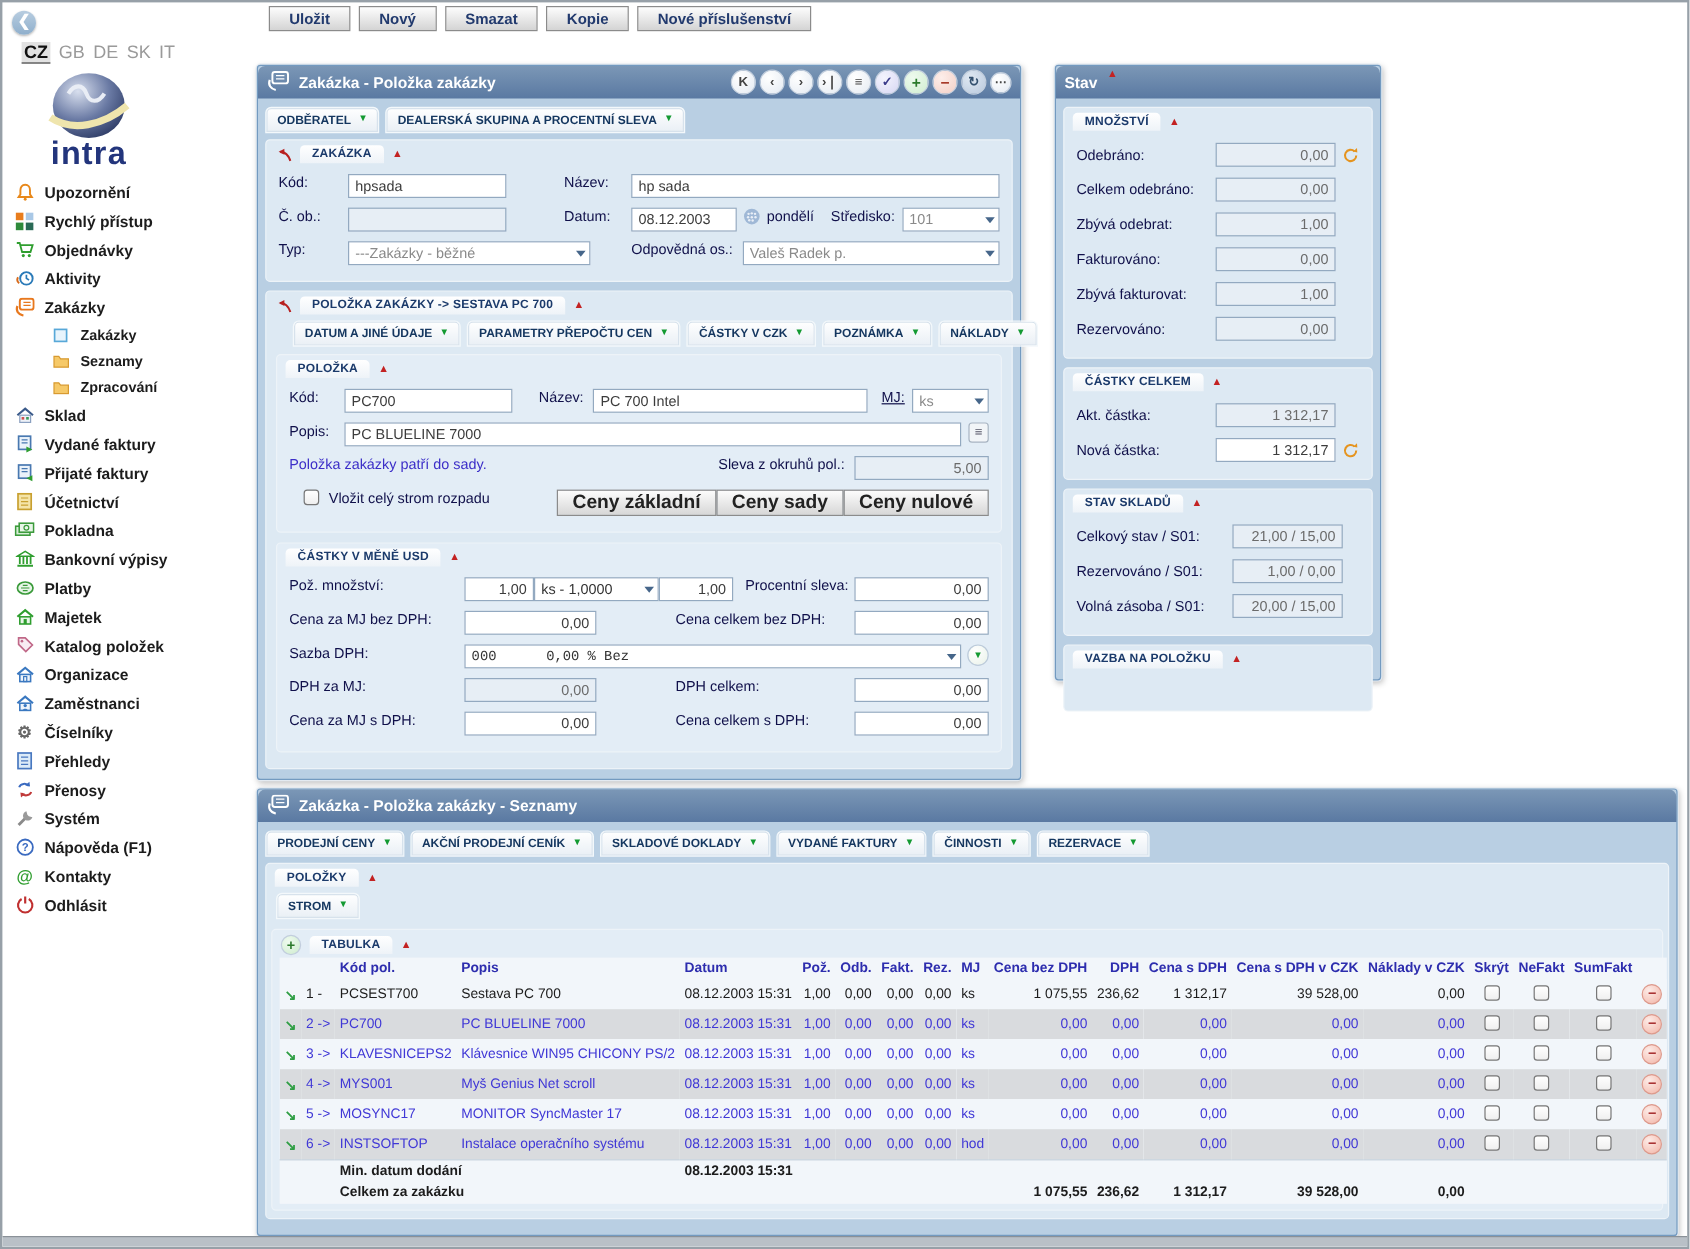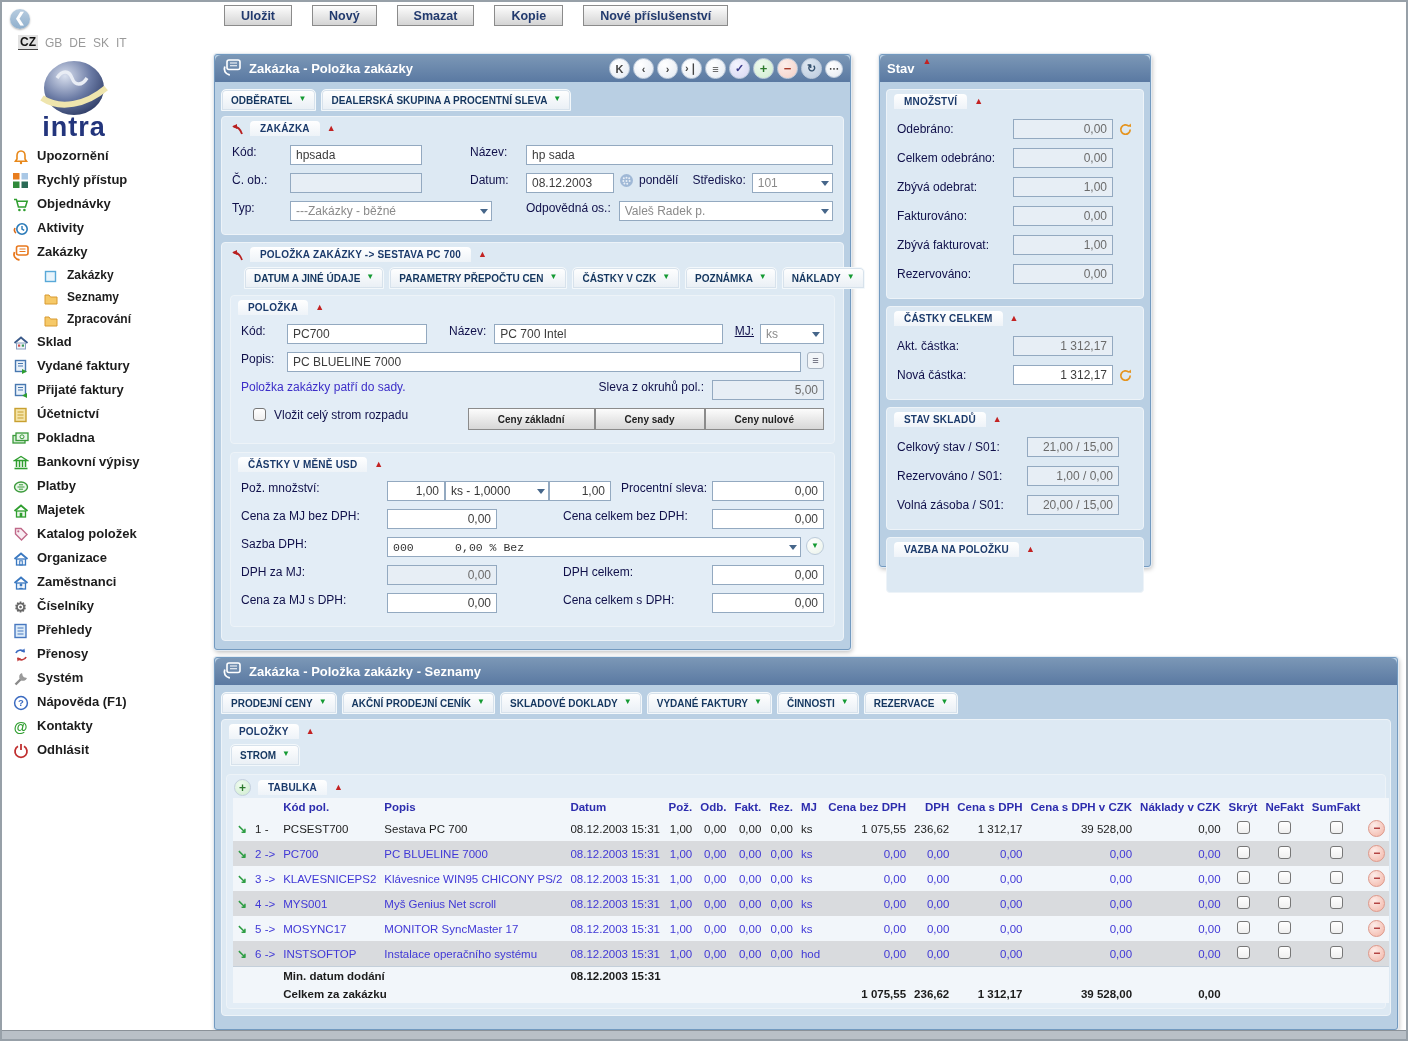--- a/index.html
+++ b/index.html
@@ -2,32 +2,32 @@
 <html><head>
 <meta charset="utf-8">
 <style>
 *{box-sizing:border-box}
 html,body{margin:0;padding:0}
 body{width:1408px;height:1041px;position:relative;font-family:"Liberation Sans",sans-serif;background:#e8e8e8}
 #app{position:absolute;inset:0;background:#fff;border:2px solid #97a0a8;overflow:hidden}
 .bottombar{position:absolute;left:0;right:0;bottom:0;height:9px;background:#b9c0c7;border-top:1px solid #8a9198}
 
 .backbtn{position:absolute;left:8px;top:7px;width:20px;height:20px;border-radius:50%;background:linear-gradient(#b8cde0,#8fafcc);color:#fff;font-weight:bold;text-align:center;line-height:18px;font-size:13px;box-shadow:0 1px 2px rgba(0,0,0,.3);cursor:pointer}
-.langbar{position:absolute;left:16px;top:33px;display:flex;gap:7px;font-size:12px;color:#9a9a9a;align-items:flex-end}
+.langbar{position:absolute;left:16px;top:33px;display:flex;gap:7px;font-size:15px;color:#9a9a9a;align-items:flex-start}
 .langbar span{cursor:pointer}
 .langbar .sel{color:#111;font-weight:bold;background:#e2e2e2;padding:0 2px;border-bottom:1px solid #444}
 .logo{position:absolute;left:12px;top:56px;width:120px;text-align:center;cursor:pointer}
 .logo .lt{display:block;margin-top:-16px;font-size:27px;font-weight:bold;color:#23357c;letter-spacing:1px;text-shadow:1px 1px 0 #fff,-1px -1px 0 #fff,1px -1px 0 #fff,-1px 1px 0 #fff}
 
 .sidebar{position:absolute;left:10px;top:146px;width:198px}
-.sitem{display:flex;gap:8px;height:24px;font-size:13px;font-weight:bold;color:#1c1c1c;cursor:pointer}
+.sitem{display:flex;align-items:center;gap:8px;height:24px;font-size:13px;font-weight:bold;color:#1c1c1c;cursor:pointer}
 .sitem.sub{padding-left:30px;font-size:12px;height:22px}
 .sicon{width:17px;height:17px;display:inline-flex;align-items:center;justify-content:center;flex:none;font-size:14px;line-height:1}
 
-.toolbar{position:absolute;left:222px;top:3px;display:flex;gap:20px}
+.toolbar{position:absolute;left:222px;top:3px;display:flex;gap:7px}
 .tbtn{height:21px;padding:0 16px;background:linear-gradient(#fdfdfd,#d4d4d4);border:1px solid #8b8b8b;font-size:12.5px;font-weight:bold;color:#223a6e;font-family:inherit;cursor:pointer}
 
 .panel{position:absolute;background:#b9cfe3;border:1px solid #739ac0;border-radius:3px;box-shadow:0 0 0 1px #e3eaf1,1px 2px 5px rgba(0,0,0,.28)}
 .phead{height:27px;display:flex;align-items:center;gap:8px;padding:0 7px;background:linear-gradient(#7b97b6,#5a79a2);border-radius:6px 6px 0 0;color:#fff;font-size:13px;font-weight:bold}
 .navbtns{margin-left:auto;display:flex;gap:3px;align-items:center}
 .cbtn{width:21px;height:21px;border-radius:50%;border:1px solid #c2cedd;background:radial-gradient(circle at 35% 30%,#ffffff,#e4eaf2);font-size:11px;font-weight:bold;color:#444;display:flex;align-items:center;justify-content:center;padding:0;cursor:pointer;font-family:inherit}
 .cbtn.ok{background:radial-gradient(circle at 35% 30%,#f4f4fe,#d6d6f2);color:#3a3a8a}
 .cbtn.plus{background:radial-gradient(circle at 35% 30%,#eefaee,#cfeccf);color:#2c7a2c;font-size:13px}
 .cbtn.minus{background:radial-gradient(circle at 35% 30%,#fdeeea,#f3cfc6);color:#a83a2a;font-size:13px}
 .cbtn.refresh{background:radial-gradient(circle at 35% 30%,#dfe8f2,#b9c9dd);color:#33506e}
@@ -49,21 +49,21 @@
 .u{text-decoration:underline}
 .inp{height:20px;border:1px solid #93a9c0;background:#fff;font-size:12px;color:#3c3c3c;padding:1px 5px;font-family:inherit}
 .inp.ro{background:#e7eef5;color:#6b6b6b}
 .num{text-align:right}
 .dsel{height:20px;border:1px solid #93a9c0;background:#fff;display:flex;align-items:center;font-size:12px;color:#8a8a8a;padding:0 3px 0 5px;gap:4px;cursor:pointer}
 .dsel .val{flex:1;white-space:pre;overflow:hidden}
 .dsel.dark .val{color:#333}
 .dsel.mono .val{font-family:"Liberation Mono",monospace;font-size:11.5px}
 .chev{width:0;height:0;border-left:4px solid transparent;border-right:4px solid transparent;border-top:5px solid #46668a;flex:none}
 .cbx{width:13px;height:13px;border:1px solid #777;border-radius:3px;background:linear-gradient(#fff,#efefef);display:inline-block;cursor:pointer;flex:none}
-.btn{height:22px;padding:0 29px;background:linear-gradient(#fcfcfc,#d7d7d7);border:1px solid #8b8b8b;font-size:10px;font-weight:bold;color:#222;font-family:inherit;cursor:pointer}
+.btn{height:22px;padding:0 12px;background:linear-gradient(#fcfcfc,#d7d7d7);border:1px solid #8b8b8b;font-size:16px;font-weight:bold;color:#222;font-family:inherit;cursor:pointer}
 .link{color:#3c2ec8;font-size:12px;cursor:pointer}
 .lineico{width:17px;height:17px;border:1px solid #a8b4c2;border-radius:3px;background:#f2f5f8;font-size:11px;color:#556;text-align:center;line-height:15px;cursor:pointer}
 .gcirc{width:18px;height:18px;border-radius:50%;border:1px solid #bccbda;background:radial-gradient(circle at 35% 30%,#fff,#e9f2e9);display:inline-flex;align-items:center;justify-content:center;cursor:pointer}
 .refico{display:inline-flex;cursor:pointer}
 
 .srow{display:flex;align-items:center;margin:9px 10px;gap:5px}
 .srow .flabel{flex:1}
 
 .tbl{border-collapse:collapse;margin:1px 6px 0;background:#f2f6fa;font-size:11.5px;table-layout:fixed}
 .tbl th{color:#2d2dae;font-weight:bold;text-align:left;padding:3px 4px;white-space:nowrap;cursor:pointer;overflow:hidden}

